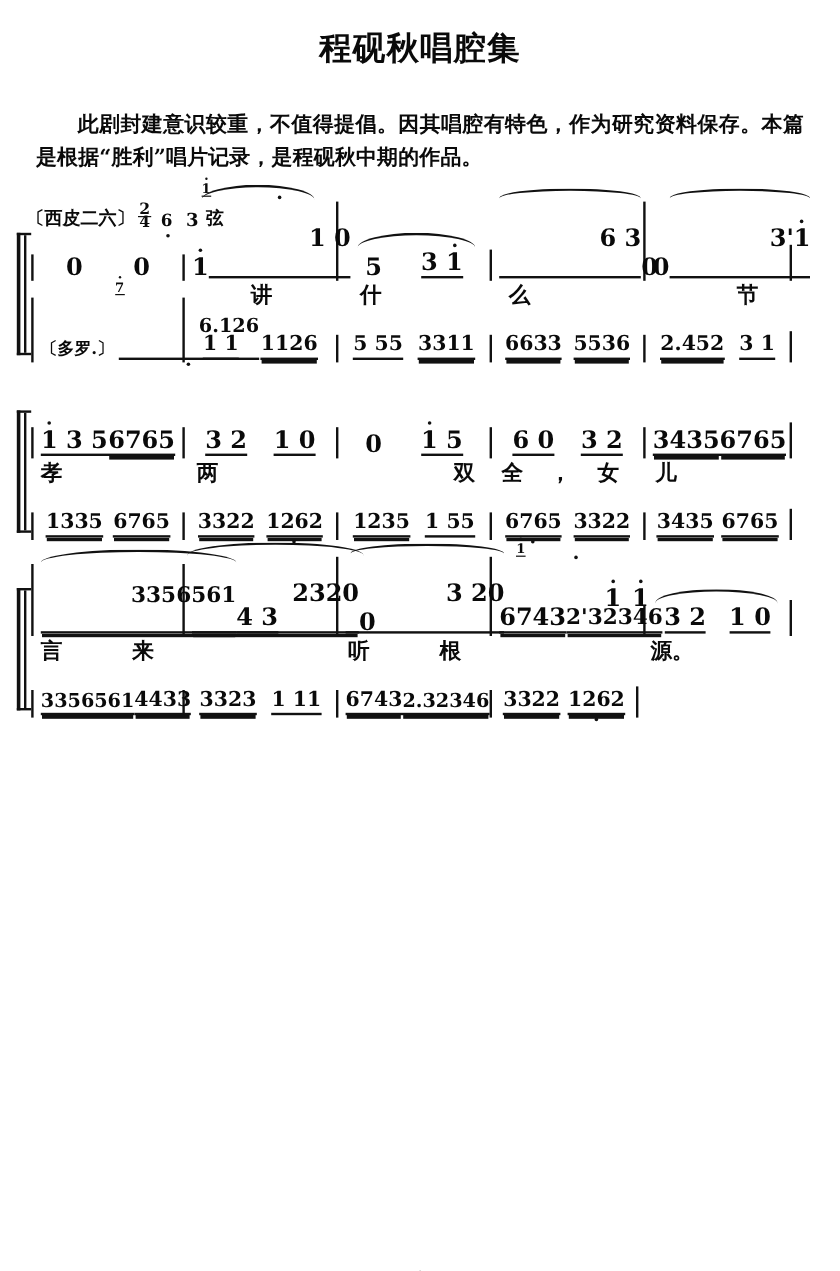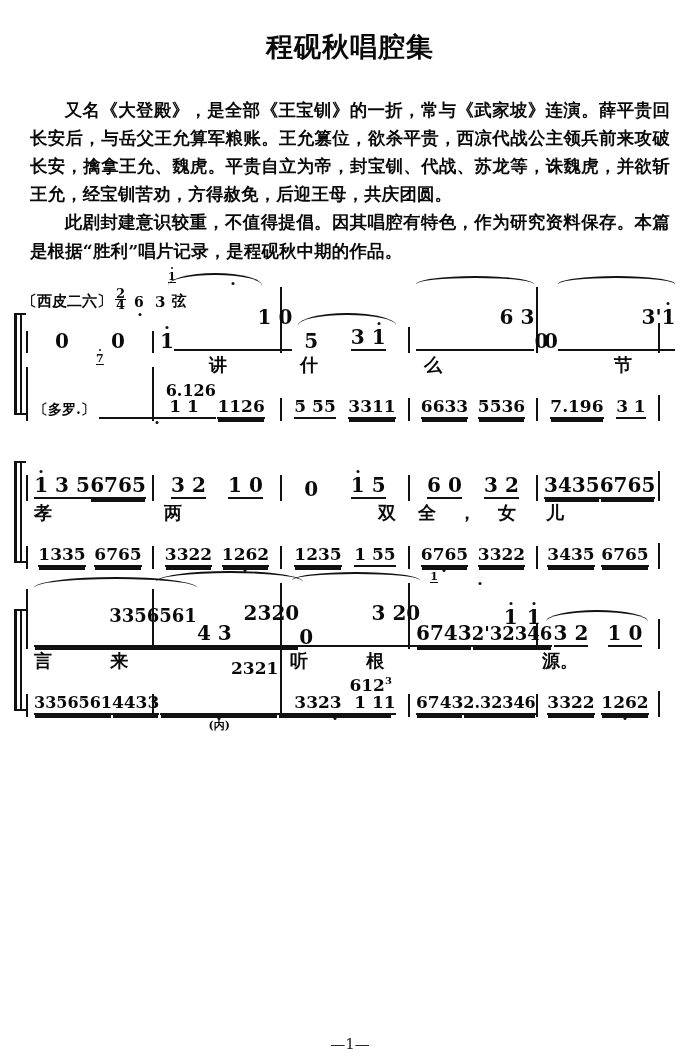--- a/index.html
+++ b/index.html
@@ -13,22 +13,23 @@
   }
   .page{position:relative;width:700px;height:1059px;}
 
   
   .title-main{
     text-align:center;
     font-family:"DejaVu Serif","Liberation Serif",serif;
     font-weight:bold;
     font-size:27px;
     letter-spacing:1px;
-    padding-top:32px;
+    padding-top:5px;
     line-height:1.1;
+    margin-top:21px;
   }
   .title-sub{
     text-align:center;
     font-family:"DejaVu Serif","Liberation Serif",serif;
     font-weight:bold;
     font-size:29px;
     letter-spacing:28px;
     text-indent:28px;
     padding-top:14px;
     line-height:1.1;
@@ -178,21 +179,20 @@
   .watermark .wz{font-size:11px;vertical-align:super;}
 </style>
 </head>
 <body>
 
 <div class="page">
 
   <div class="title-main">程砚秋唱腔集</div>
 
   <div class="prose">
-    <p>又名《大登殿》，是全部《王宝钏》的一折，常与《武家坡》连演。薛平贵回长安后，与岳父王允算军粮账。王允篡位，欲杀平贵，西凉代战公主领兵前来攻破长安，擒拿王允、魏虎。平贵自立为帝，封宝钏、代战、苏龙等，诛魏虎，并欲斩王允，经宝钏苦劝，方得赦免，后迎王母，共庆团圆。</p>
     <p>此剧封建意识较重，不值得提倡。因其唱腔有特色，作为研究资料保存。本篇是根据“胜利”唱片记录，是程砚秋中期的作品。</p>
   </div>
 
 
   <div class="score">
 
     <div class="meta-row">
       <span>〔西皮二六〕</span>
       <span class="meter">
         <span class="num">2</span>
@@ -258,21 +258,21 @@
         </div>
         <div class="bar" style="width:128px;justify-content:space-around;">
           <span class="note u1">5 55</span>
           <span class="note u2">3311</span>
         </div>
         <div class="bar" style="width:128px;justify-content:space-around;">
           <span class="note u2">6633</span>
           <span class="note u2">5536</span>
         </div>
         <div class="bar nobar" style="width:120px;justify-content:space-around;">
-          <span class="note u2">7.196</span>
+          <span class="note u2">2.452</span>
           <span class="note u1">3 1</span>
         </div>
         <div style="border-left:2.5px solid #111;height:26px;"></div>
       </div>
     </div>
 
     <div class="system">
       <div class="sys-bracket"></div>
 
       <div class="staff melody">
@@ -374,29 +374,20 @@
         <span class="lyr" style="width:128px;text-align:left;padding-left:8px;box-sizing:border-box;letter-spacing:26px;">听 根</span>
         <span class="lyr" style="width:128px;"></span>
         <span class="lyr" style="width:120px;text-align:left;padding-left:4px;box-sizing:border-box;">源。</span>
       </div>
 
       <div class="staff accomp">
         <div class="bar first" style="width:128px;justify-content:space-around;">
           <span class="note u2" style="font-size:16px;"><span>3356561</span></span>
           <span class="note u2">4433</span>
         </div>
-        <div class="bar" style="width:128px;justify-content:space-around;position:relative;">
-          <span class="note u2 dot-dn" style="position:relative;">
-            <span>2321</span>
-            <span class="inner-mark" style="position:absolute;left:50%;transform:translateX(-50%);bottom:-18px;white-space:nowrap;">(内)</span>
-          </span>
-          <span class="note u2 dot-dn" style="position:relative;">
-            <span>612</span><sup style="font-size:10px;">3</sup>
-          </span>
-        </div>
         <div class="bar" style="width:128px;justify-content:space-around;margin-top:12px;">
           <span class="note u2">3323</span>
           <span class="note u1">1 11</span>
         </div>
         <div class="bar" style="width:128px;justify-content:space-around;">
           <span class="note u2">6743</span>
           <span class="note u2" style="font-size:16px;">2.32346</span>
         </div>
         <div class="bar nobar" style="width:120px;justify-content:space-around;">
           <span class="note u2">3322</span>

